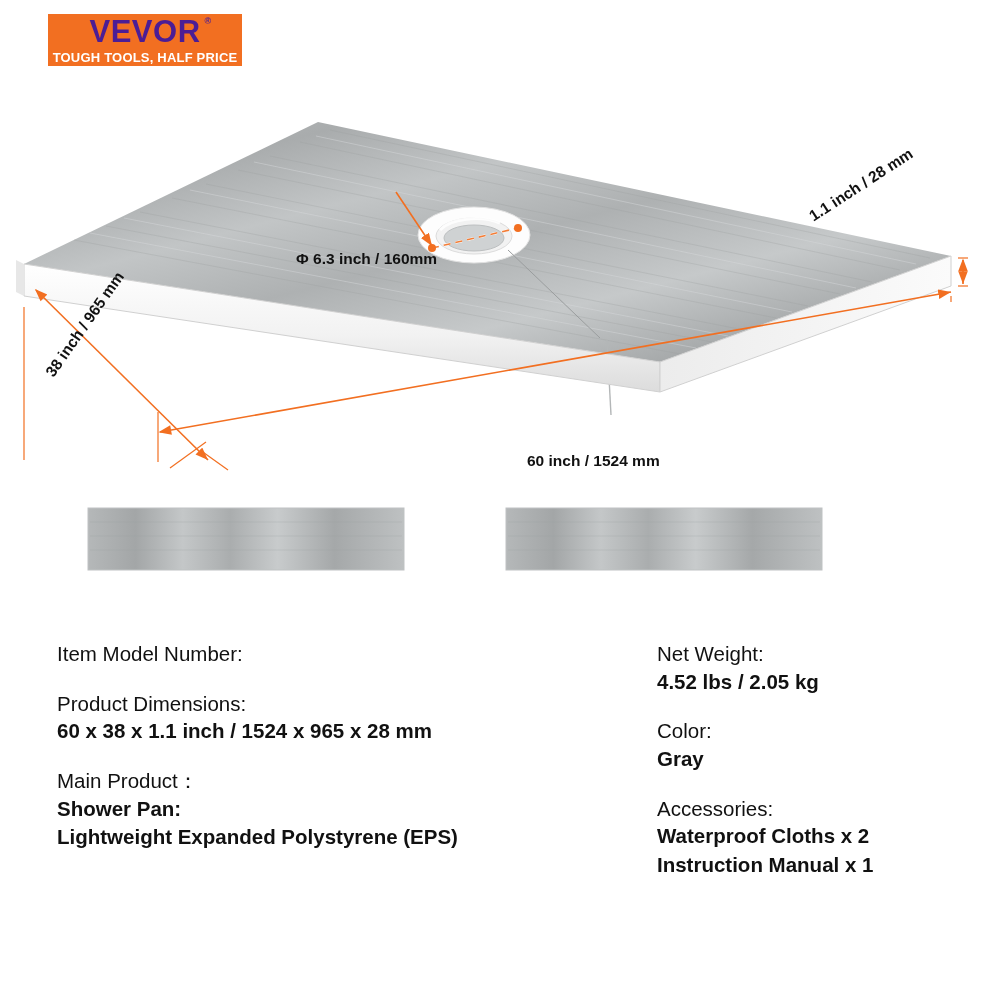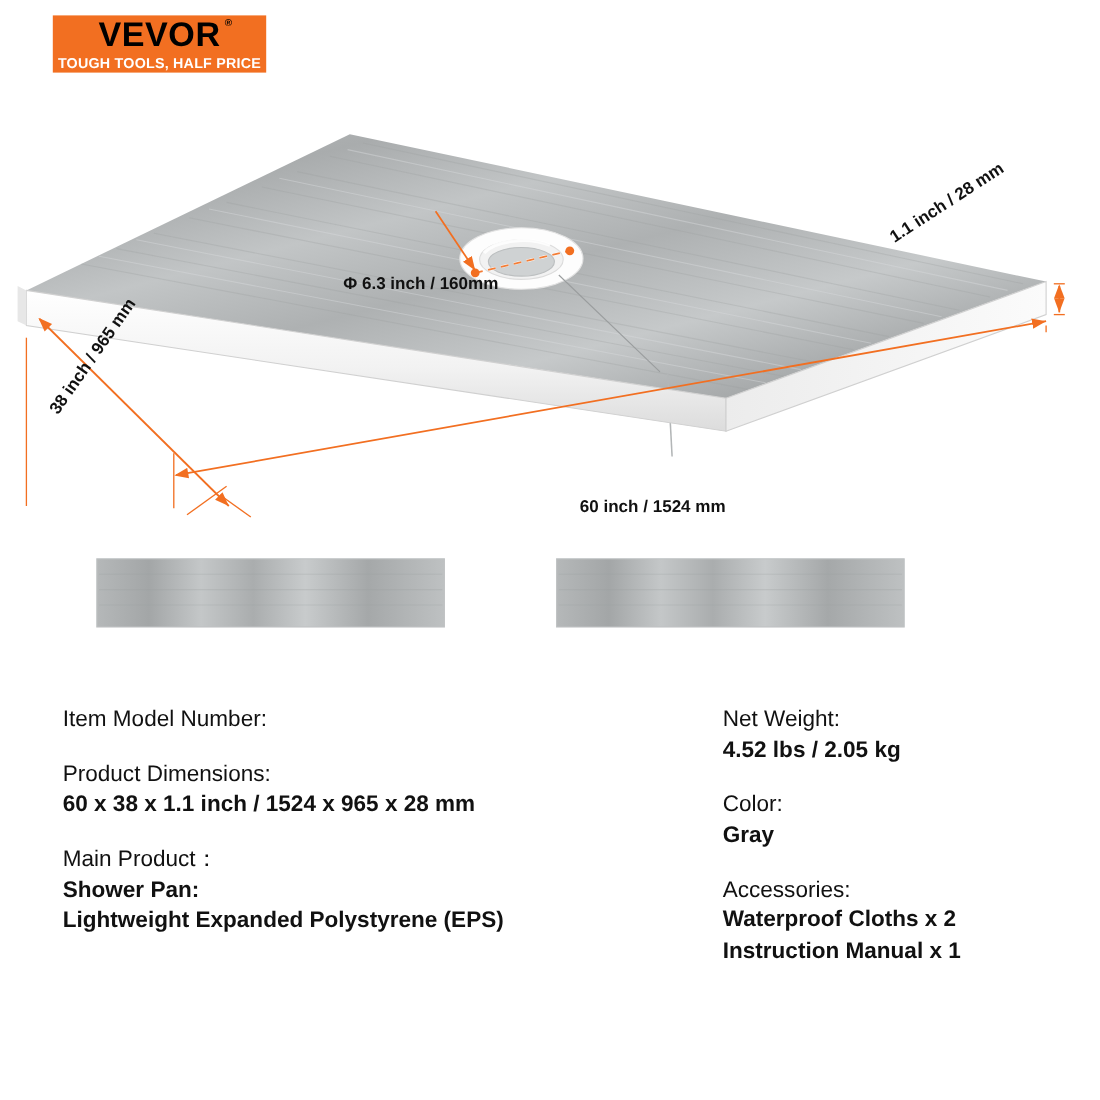--- a/index.html
+++ b/index.html
@@ -23,21 +23,21 @@
     top: 14px;
     width: 194px;
     height: 52px;
     background: #f26f21;
     display: flex;
     flex-direction: column;
     align-items: center;
     justify-content: center;
   }
   .logo-word {
-    color: #000000;
+    color: #4c1d95;
     font-size: 31px;
     font-weight: bold;
     letter-spacing: 0.5px;
     line-height: 1;
     position: relative;
   }
   .logo-reg {
     position: absolute;
     right: -11px;
     top: 1px;
@@ -65,21 +65,21 @@
   .dim-label {
     position: absolute;
     font-size: 15.5px;
     font-weight: bold;
     color: #111111;
     white-space: nowrap;
   }
   #label-width  { left: 527px; top: 382px; }
   #label-depth  { left: 42px;  top: 300px; transform: rotate(-55deg); transform-origin: left top; }
   #label-thick  { left: 806px; top: 140px; transform: rotate(-33deg); transform-origin: left top; }
-  #label-drain  { left: 312px; top: 180px; }
+  #label-drain  { left: 296px; top: 180px; }
 
   
   .specs {
     position: absolute;
     left: 0;
     top: 640px;
     width: 980px;
     height: 300px;
   }
   .spec-col { position: absolute; }

